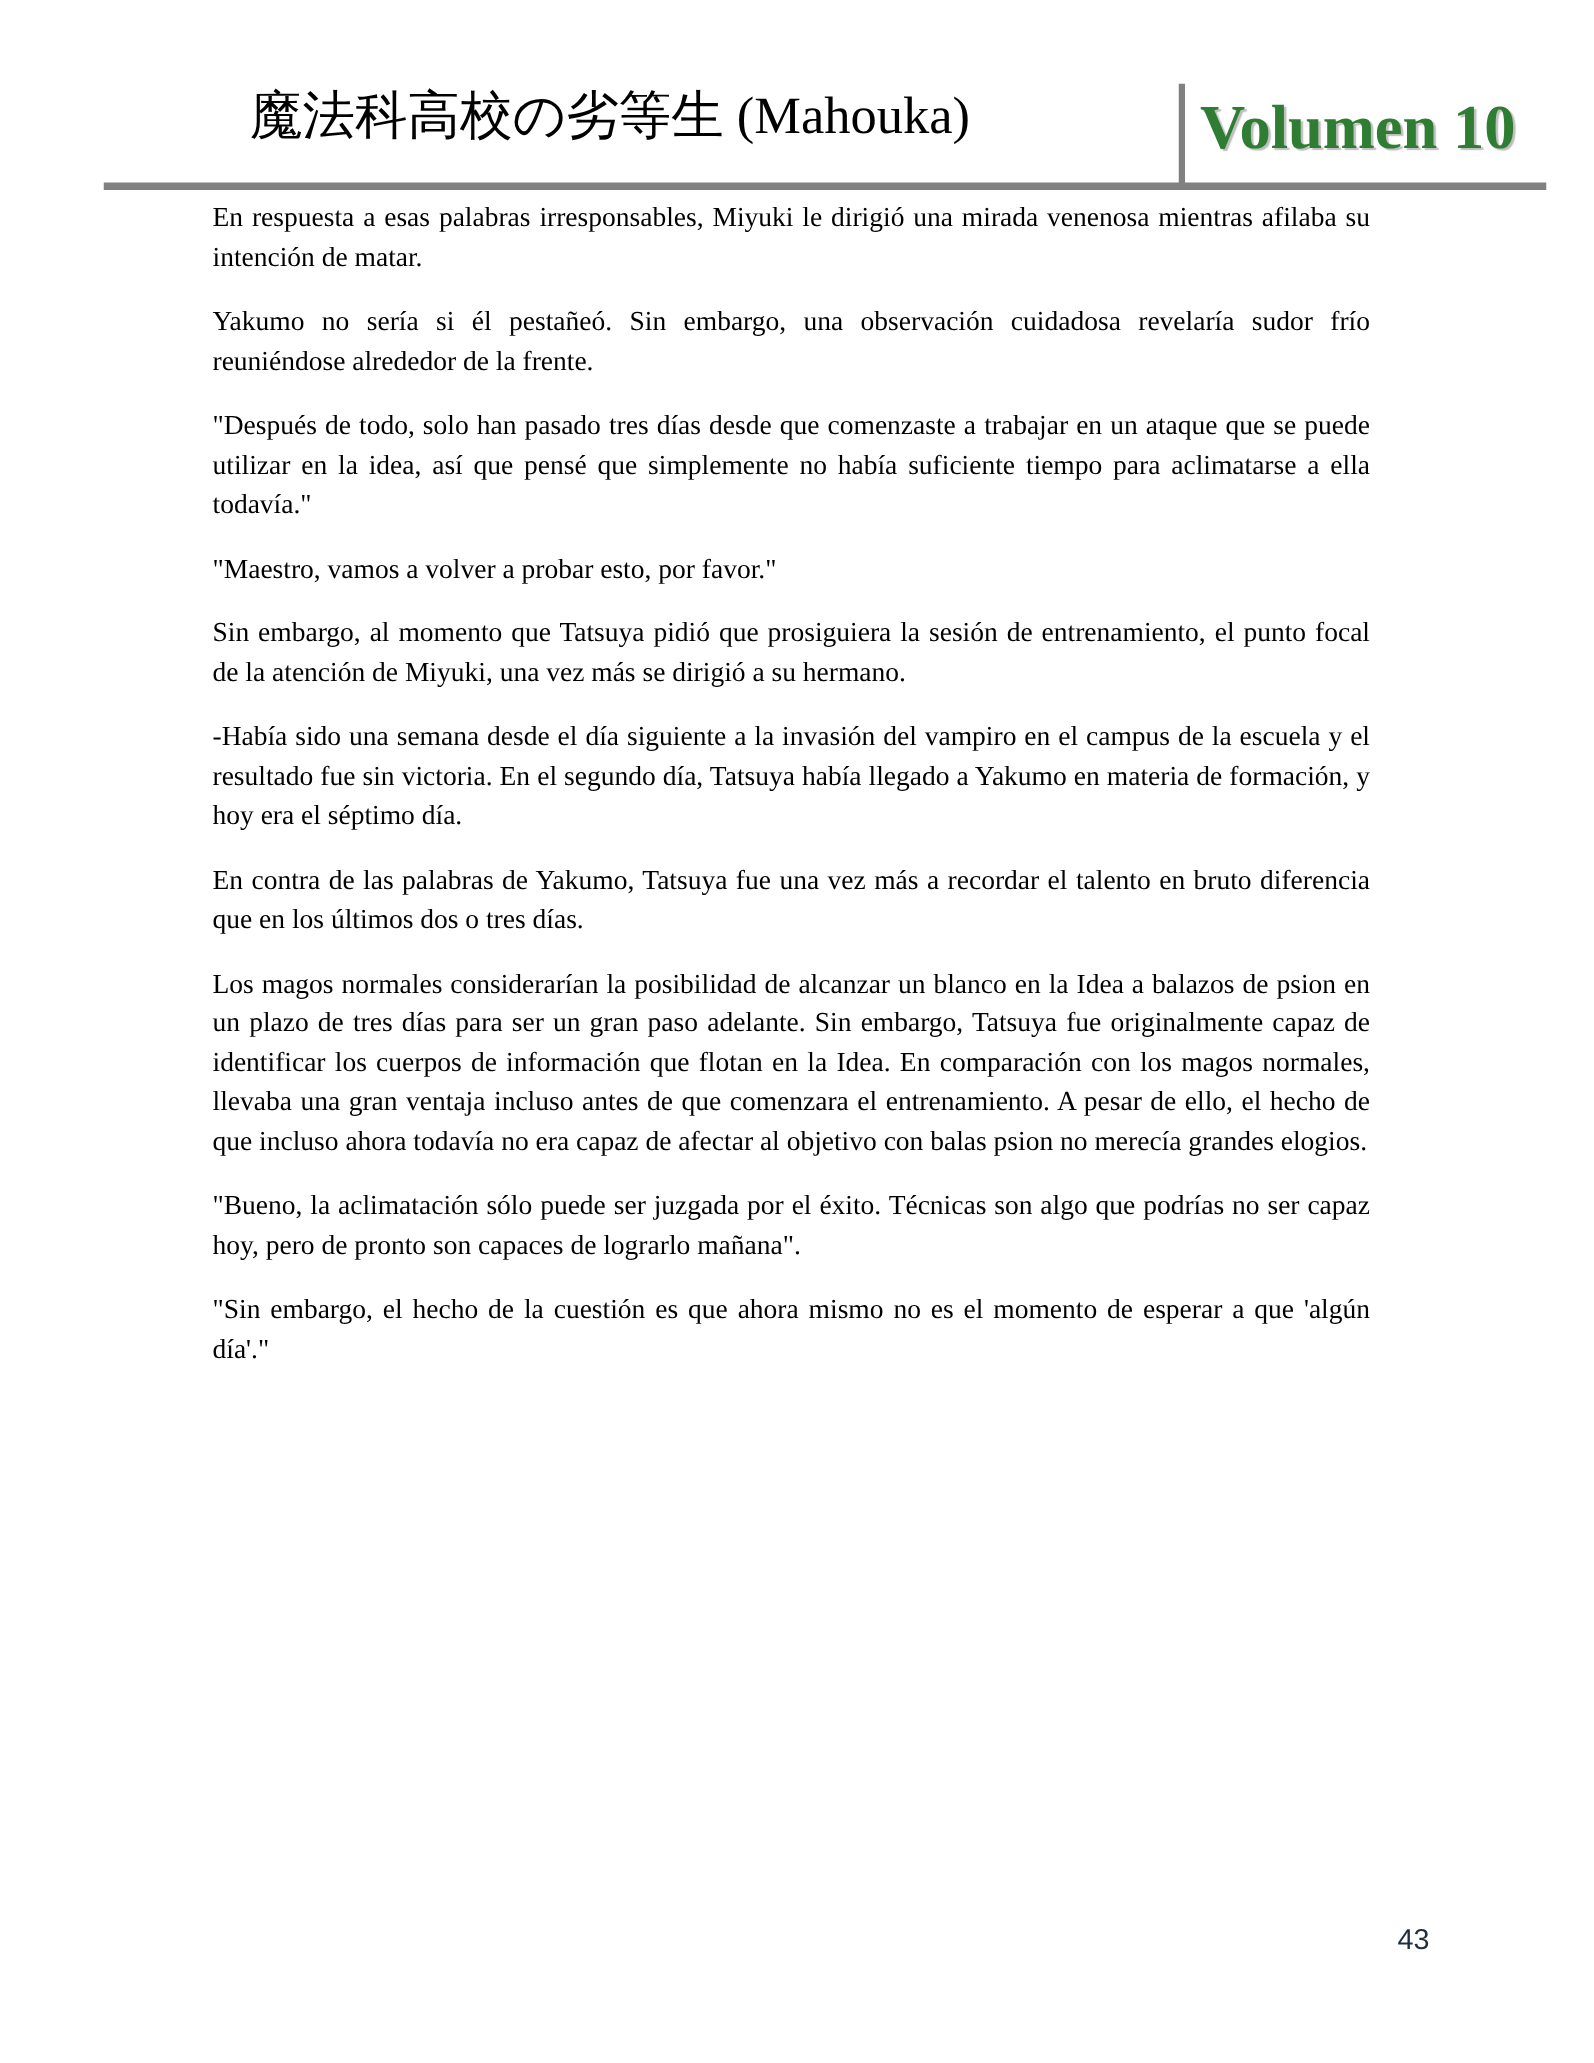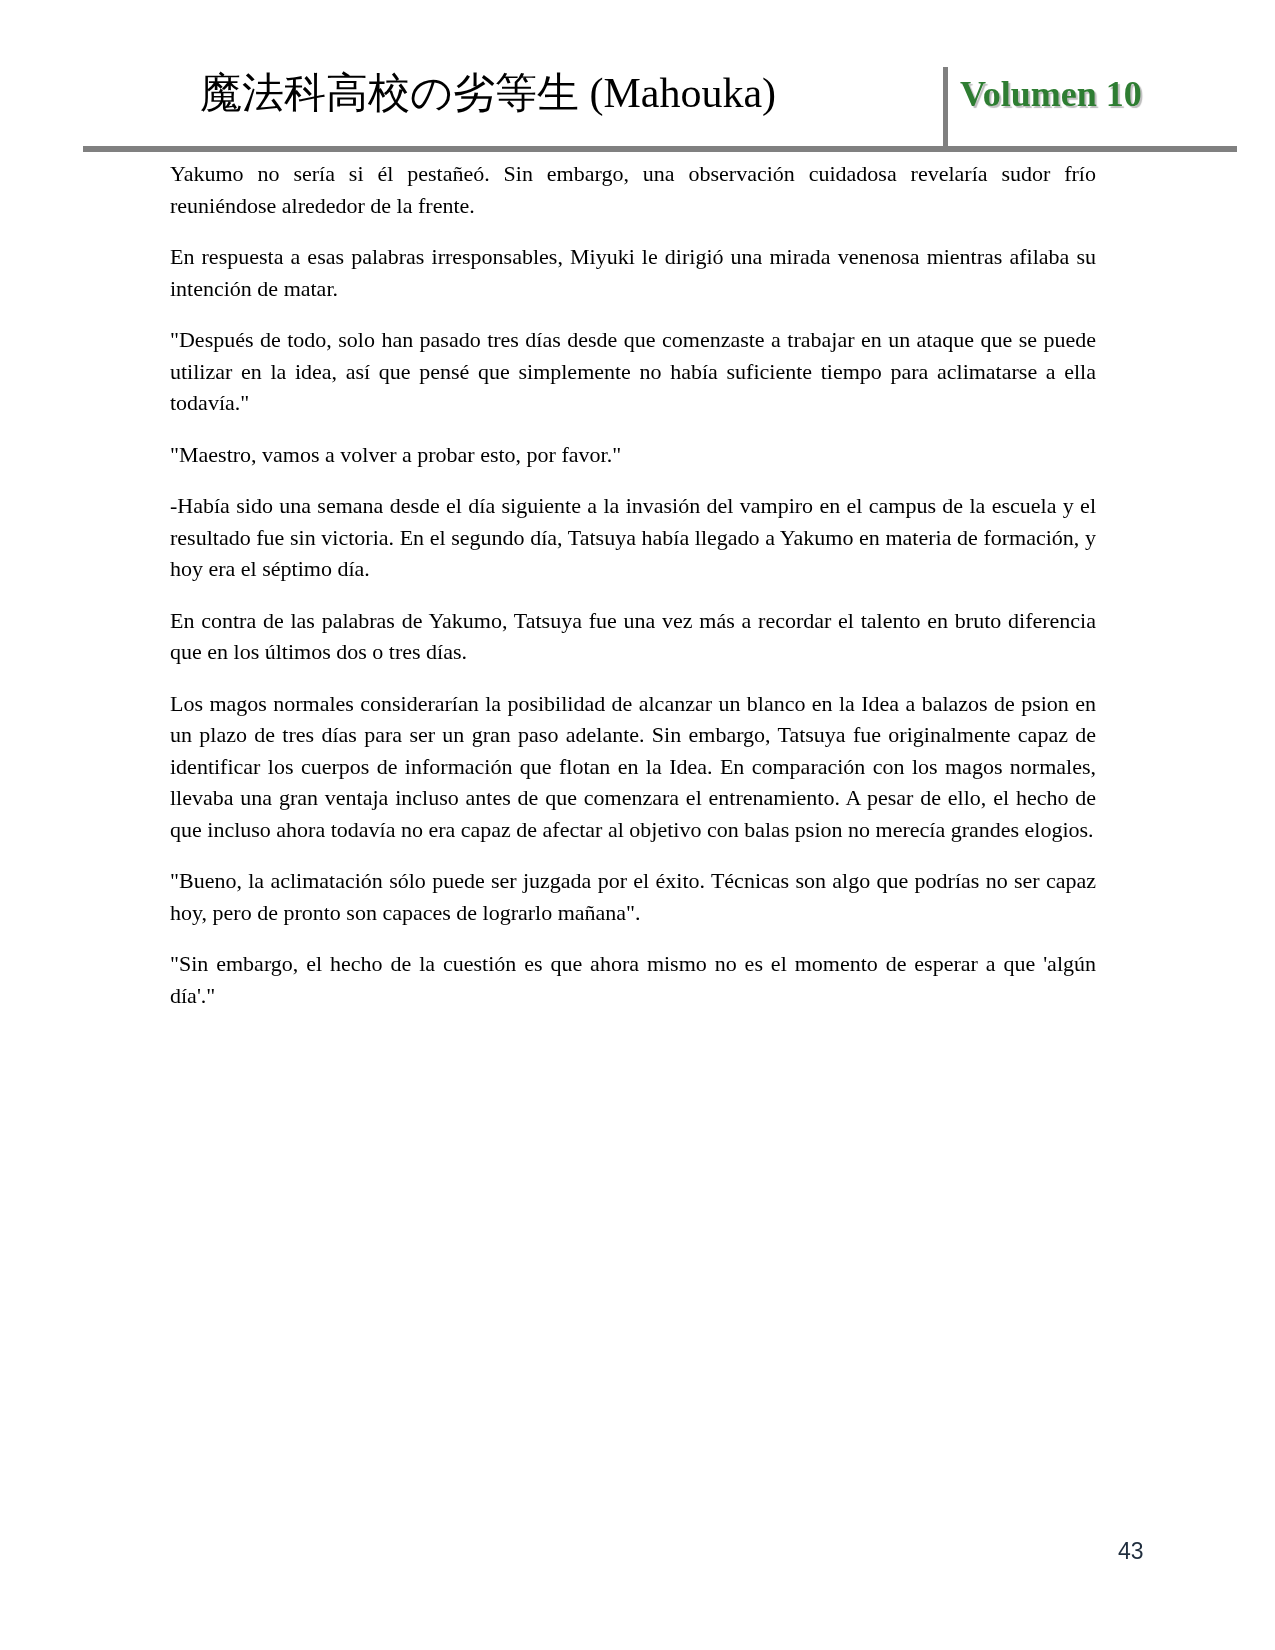--- a/index.html
+++ b/index.html
@@ -31,21 +31,21 @@
     left: 943px;
     top: 67px;
     width: 5px;
     height: 85px;
     background: var(--rule_gray, #808080);
   }
   .volume {
     position: absolute;
     left: 960px;
     top: 76px;
-    font-size: 36px;
+    font-size: 50px;
     line-height: 1;
     font-weight: bold;
     color: var(--accent_green, #2e7d32);
     text-shadow: 2px 2px 1px #bdbdbd;
     white-space: nowrap;
     font-family: "Liberation Serif", serif;
   }
   .hrule {
     position: absolute;
     left: 83px;
@@ -87,24 +87,25 @@
 <div class="page">
 
   <div class="header">
     <div class="title-jp">魔法科高校の劣等生 (Mahouka)</div>
     <div class="vbar"></div>
     <div class="volume">Volumen 10</div>
     <div class="hrule"></div>
   </div>
 
   <div class="content">
+    <p class="para">En respuesta a esas palabras irresponsables, Miyuki le dirigió una mirada venenosa mientras afilaba su intención de matar.</p>
     <p class="para">Yakumo no sería si él pestañeó. Sin embargo, una observación cuidadosa revelaría sudor frío reuniéndose alrededor de la frente.</p>
-    <p class="para">En respuesta a esas palabras irresponsables, Miyuki le dirigió una mirada venenosa mientras afilaba su intención de matar.</p>
     <p class="para">"Después de todo, solo han pasado tres días desde que comenzaste a trabajar en un ataque que se puede utilizar en la idea, así que pensé que simplemente no había suficiente tiempo para aclimatarse a ella todavía."</p>
     <p class="para">"Maestro, vamos a volver a probar esto, por favor."</p>
+    <p class="para">Sin embargo, al momento que Tatsuya pidió que prosiguiera la sesión de entrenamiento, el punto focal de la atención de Miyuki, una vez más se dirigió a su hermano.</p>
     <p class="para">-Había sido una semana desde el día siguiente a la invasión del vampiro en el campus de la escuela y el resultado fue sin victoria. En el segundo día, Tatsuya había llegado a Yakumo en materia de formación, y hoy era el séptimo día.</p>
     <p class="para">En contra de las palabras de Yakumo, Tatsuya fue una vez más a recordar el talento en bruto diferencia que en los últimos dos o tres días.</p>
     <p class="para">Los magos normales considerarían la posibilidad de alcanzar un blanco en la Idea a balazos de psion en un plazo de tres días para ser un gran paso adelante. Sin embargo, Tatsuya fue originalmente capaz de identificar los cuerpos de información que flotan en la Idea. En comparación con los magos normales, llevaba una gran ventaja incluso antes de que comenzara el entrenamiento. A pesar de ello, el hecho de que incluso ahora todavía no era capaz de afectar al objetivo con balas psion no merecía grandes elogios.</p>
     <p class="para">"Bueno, la aclimatación sólo puede ser juzgada por el éxito. Técnicas son algo que podrías no ser capaz hoy, pero de pronto son capaces de lograrlo mañana".</p>
     <p class="para">"Sin embargo, el hecho de la cuestión es que ahora mismo no es el momento de esperar a que 'algún día'."</p>
   </div>
 
   <div class="page-number">43</div>
 
 </div>

